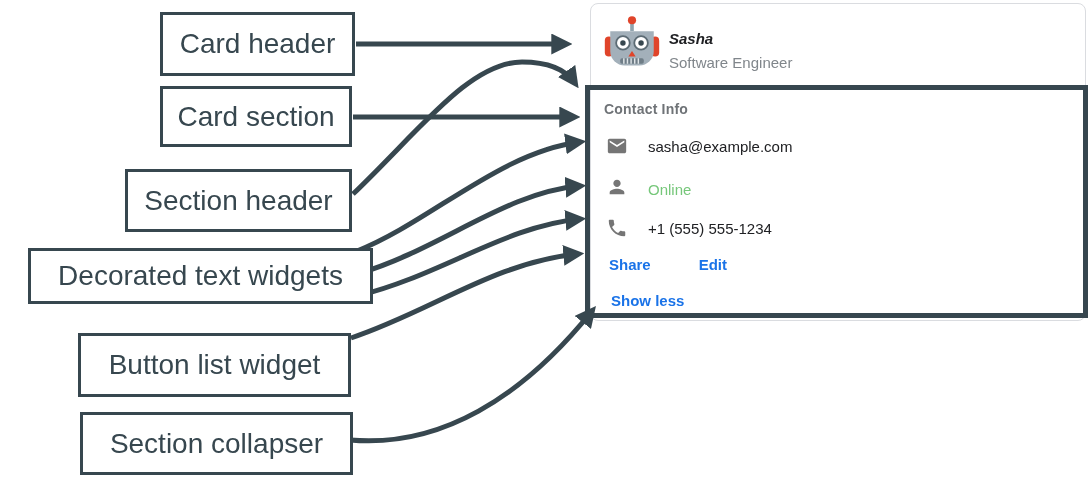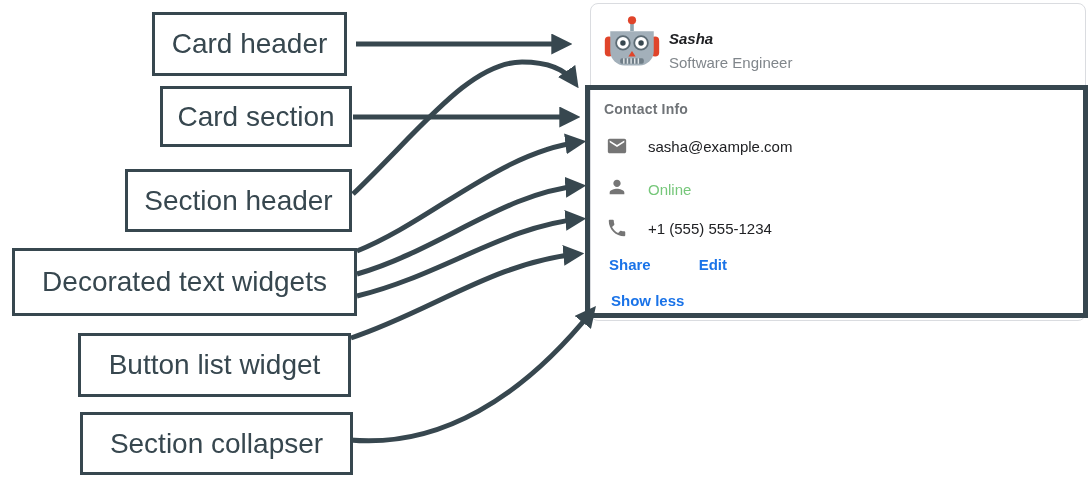--- a/index.html
+++ b/index.html
@@ -8,24 +8,24 @@
     font-family:"Liberation Sans", sans-serif; overflow:hidden;
   }
 
   
   .label-box {
     position:absolute; box-sizing:border-box;
     border:3px solid #37474F; background:#ffffff; color:#37474F;
     font-size:28px; line-height:1; display:flex; align-items:center; justify-content:center;
     z-index:5; white-space:nowrap;
   }
-  .lb1 { left:152px; top:12px;  width:195px; height:64px; }
+  .lb1 { left:160px; top:12px;  width:195px; height:64px; }
   .lb2 { left:160px; top:86px;  width:192px; height:61px; }
   .lb3 { left:125px; top:169px; width:227px; height:63px; }
-  .lb4 { left:12px;  top:248px; width:345px; height:68px; }
+  .lb4 { left:28px;  top:248px; width:345px; height:56px; }
   .lb5 { left:78px;  top:333px; width:273px; height:64px; }
   .lb6 { left:80px;  top:412px; width:273px; height:63px; }
 
   
   .arrows { position:absolute; left:0; top:0; z-index:4; pointer-events:none; }
 
   
   .card {
     position:absolute; left:590px; top:3px; width:496px; height:318px;
     background:#ffffff; border:1px solid #dadce0; border-radius:8px;

